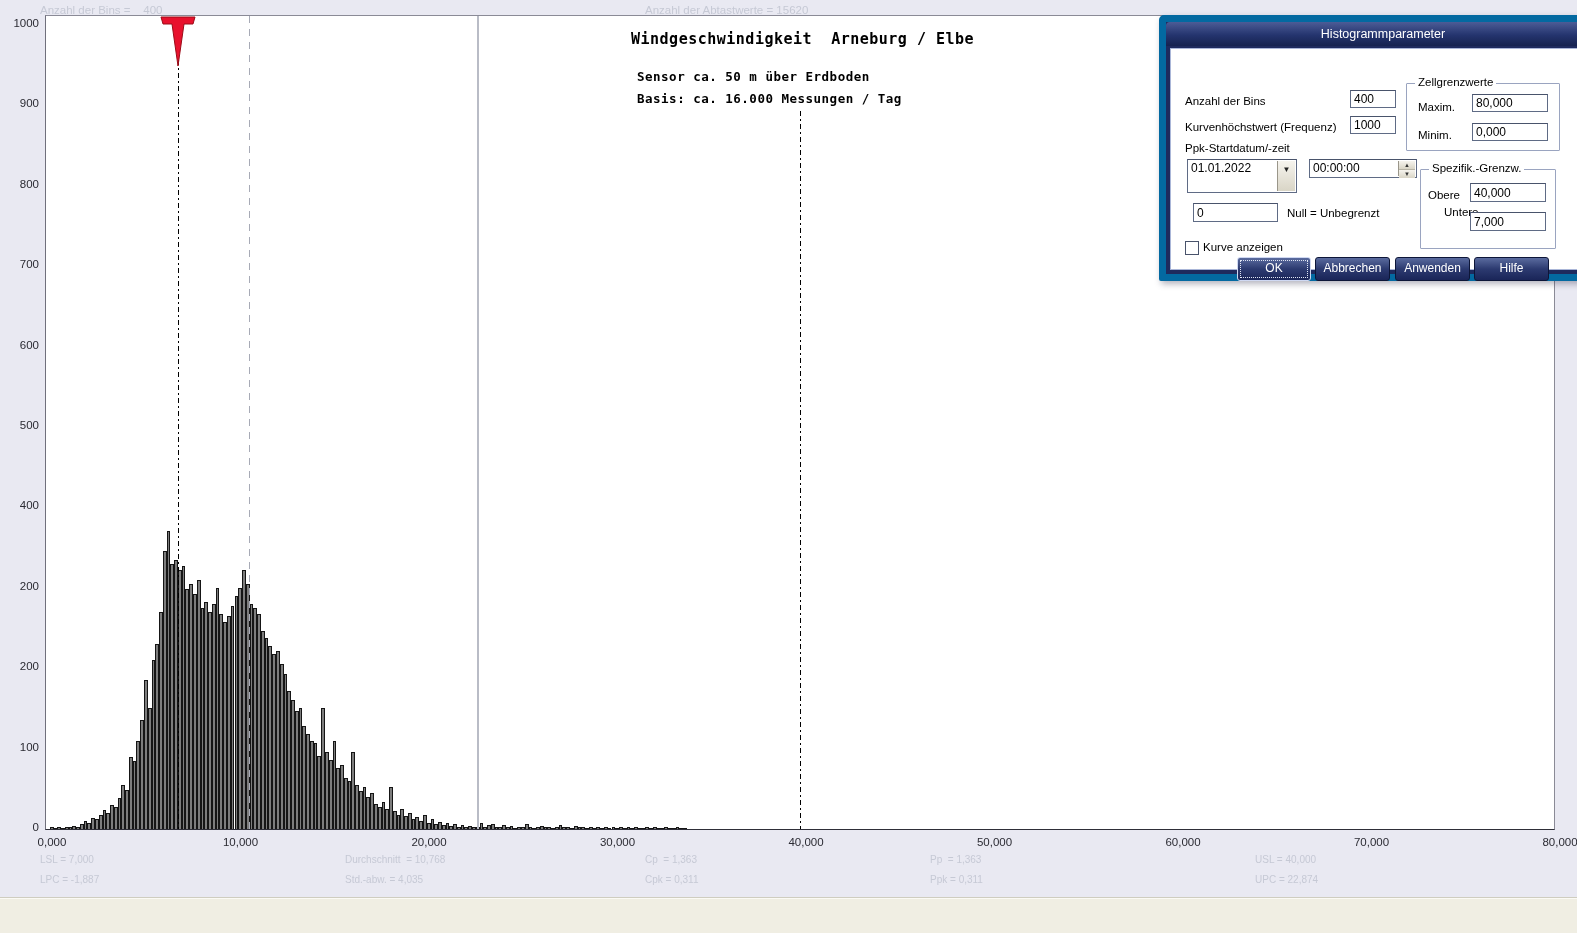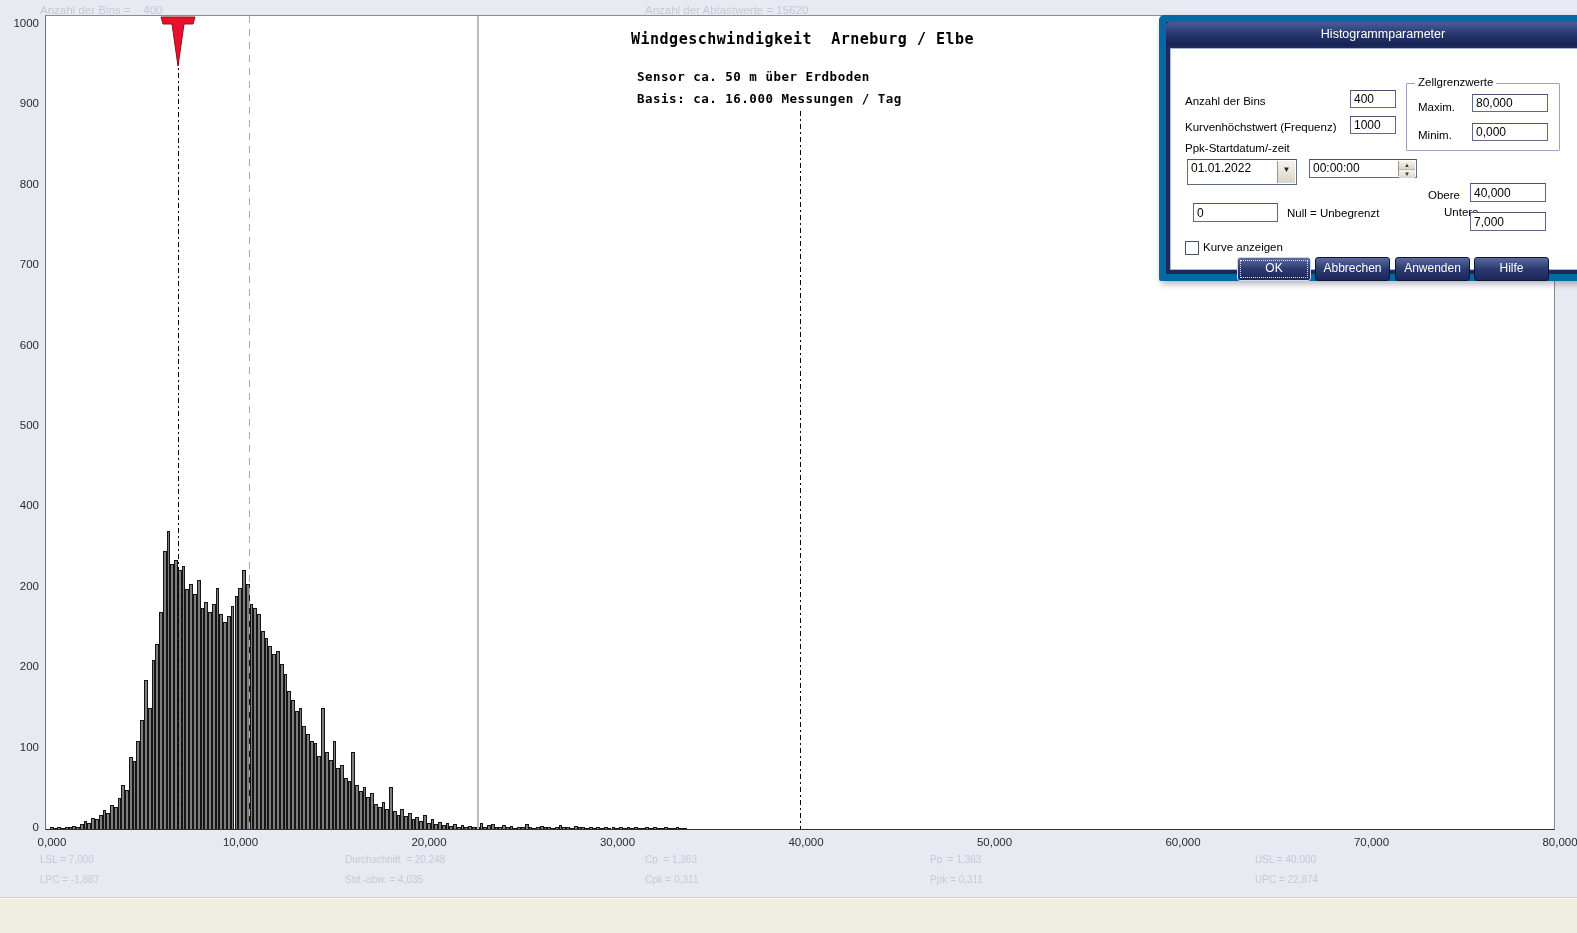--- a/index.html
+++ b/index.html
@@ -259,21 +259,21 @@
 
   <div class="gray-note" style="left:40px;top:4px;">Anzahl der Bins =    400</div>
   <div class="gray-note" style="left:645px;top:4px;">Anzahl der Abtastwerte = 15620</div>
 
   <div class="chart-title">Windgeschwindigkeit  Arneburg / Elbe</div>
   <div class="chart-sub" style="left:637px;top:69px;">Sensor ca. 50 m über Erdboden</div>
   <div class="chart-sub" style="left:637px;top:91px;">Basis: ca. 16.000 Messungen / Tag</div>
 
   <div class="stat" style="left:40px;top:854px;">LSL = 7,000</div>
   <div class="stat" style="left:40px;top:874px;">LPC = -1,887</div>
-  <div class="stat" style="left:345px;top:854px;">Durchschnitt  = 20,248</div>
+  <div class="stat" style="left:345px;top:854px;">Durchschnitt  = 10,768</div>
   <div class="stat" style="left:345px;top:874px;">Std.-abw. = 4,035</div>
   <div class="stat" style="left:645px;top:854px;">Cp  = 1,363</div>
   <div class="stat" style="left:645px;top:874px;">Cpk = 0,311</div>
   <div class="stat" style="left:930px;top:854px;">Pp  = 1,363</div>
   <div class="stat" style="left:930px;top:874px;">Ppk = 0,311</div>
   <div class="stat" style="left:1255px;top:854px;">USL = 40,000</div>
   <div class="stat" style="left:1255px;top:874px;">UPC = 22,874</div>
 </div>
 
 <div id="dialog">
@@ -281,21 +281,21 @@
   <div class="body">
 
     <div class="dlg-label" style="left:14px;top:46px;">Anzahl der Bins</div>
     <input class="dlg-input" style="left: 179px; top: 41px; width: 46px; height: 18px;" value="400">
 
     <div class="dlg-label" style="left:14px;top:72px;">Kurvenhöchstwert (Frequenz)</div>
     <input class="dlg-input" style="left: 179px; top: 67px; width: 46px; height: 18px;" value="1000">
 
     <div class="dlg-label" style="left:14px;top:93px;">Ppk-Startdatum/-zeit</div>
 
-    <div class="dlg-input" style="left:16px;top:110px;width:110px;height:26px;line-height:15px;">
+    <div class="dlg-input" style="left:16px;top:110px;width:110px;height:34px;line-height:15px;">
       <span>01.01.2022</span>
       <span class="combo-btn">▼</span>
     </div>
     <div class="dlg-input" style="left:138px;top:110px;width:108px;height:19px;line-height:15px;">
       <span>00:00:00</span>
       <span class="spin">
           <span>▲</span>
           <span>▼</span>
         </span>
     </div>
@@ -304,20 +304,23 @@
       <span class="gtitle">Zellgrenzwerte</span>
     </div>
     <div class="dlg-label" style="left:247px;top:52px;">Maxim.</div>
     <input class="dlg-input" style="left: 301px; top: 45px; width: 76px; height: 18px;" value="80,000">
     <div class="dlg-label" style="left:247px;top:80px;">Minim.</div>
     <input class="dlg-input" style="left: 301px; top: 74px; width: 76px; height: 18px;" value="0,000">
 
     <input class="dlg-input" style="left: 22px; top: 154px; width: 85px; height: 19px;" value="0">
     <div class="dlg-label" style="left:116px;top:158px;">Null = Unbegrenzt</div>
 
+    <div class="groupbox" style="left:249px;top:120px;width:134px;height:78px;">
+      <span class="gtitle">Spezifik.-Grenzw.</span>
+    </div>
     <div class="dlg-label" style="left:257px;top:140px;">Obere</div>
     <input class="dlg-input" style="left: 299px; top: 134px; width: 76px; height: 19px;" value="40,000">
     <div class="dlg-label" style="left:257px;top:157px;margin-left:16px;">Untere</div>
     <input class="dlg-input" style="left: 299px; top: 163px; width: 76px; height: 19px;" value="7,000">
 
     <span class="checkbox" style="left:14px;top:192px;"></span>
     <div class="dlg-label" style="left:32px;top:192px;">Kurve anzeigen</div>
 
     <div class="dlg-btn default" style="left:66px;top:208px;width:72px;">OK</div>
     <div class="dlg-btn" style="left:144px;top:208px;width:73px;">Abbrechen</div>

